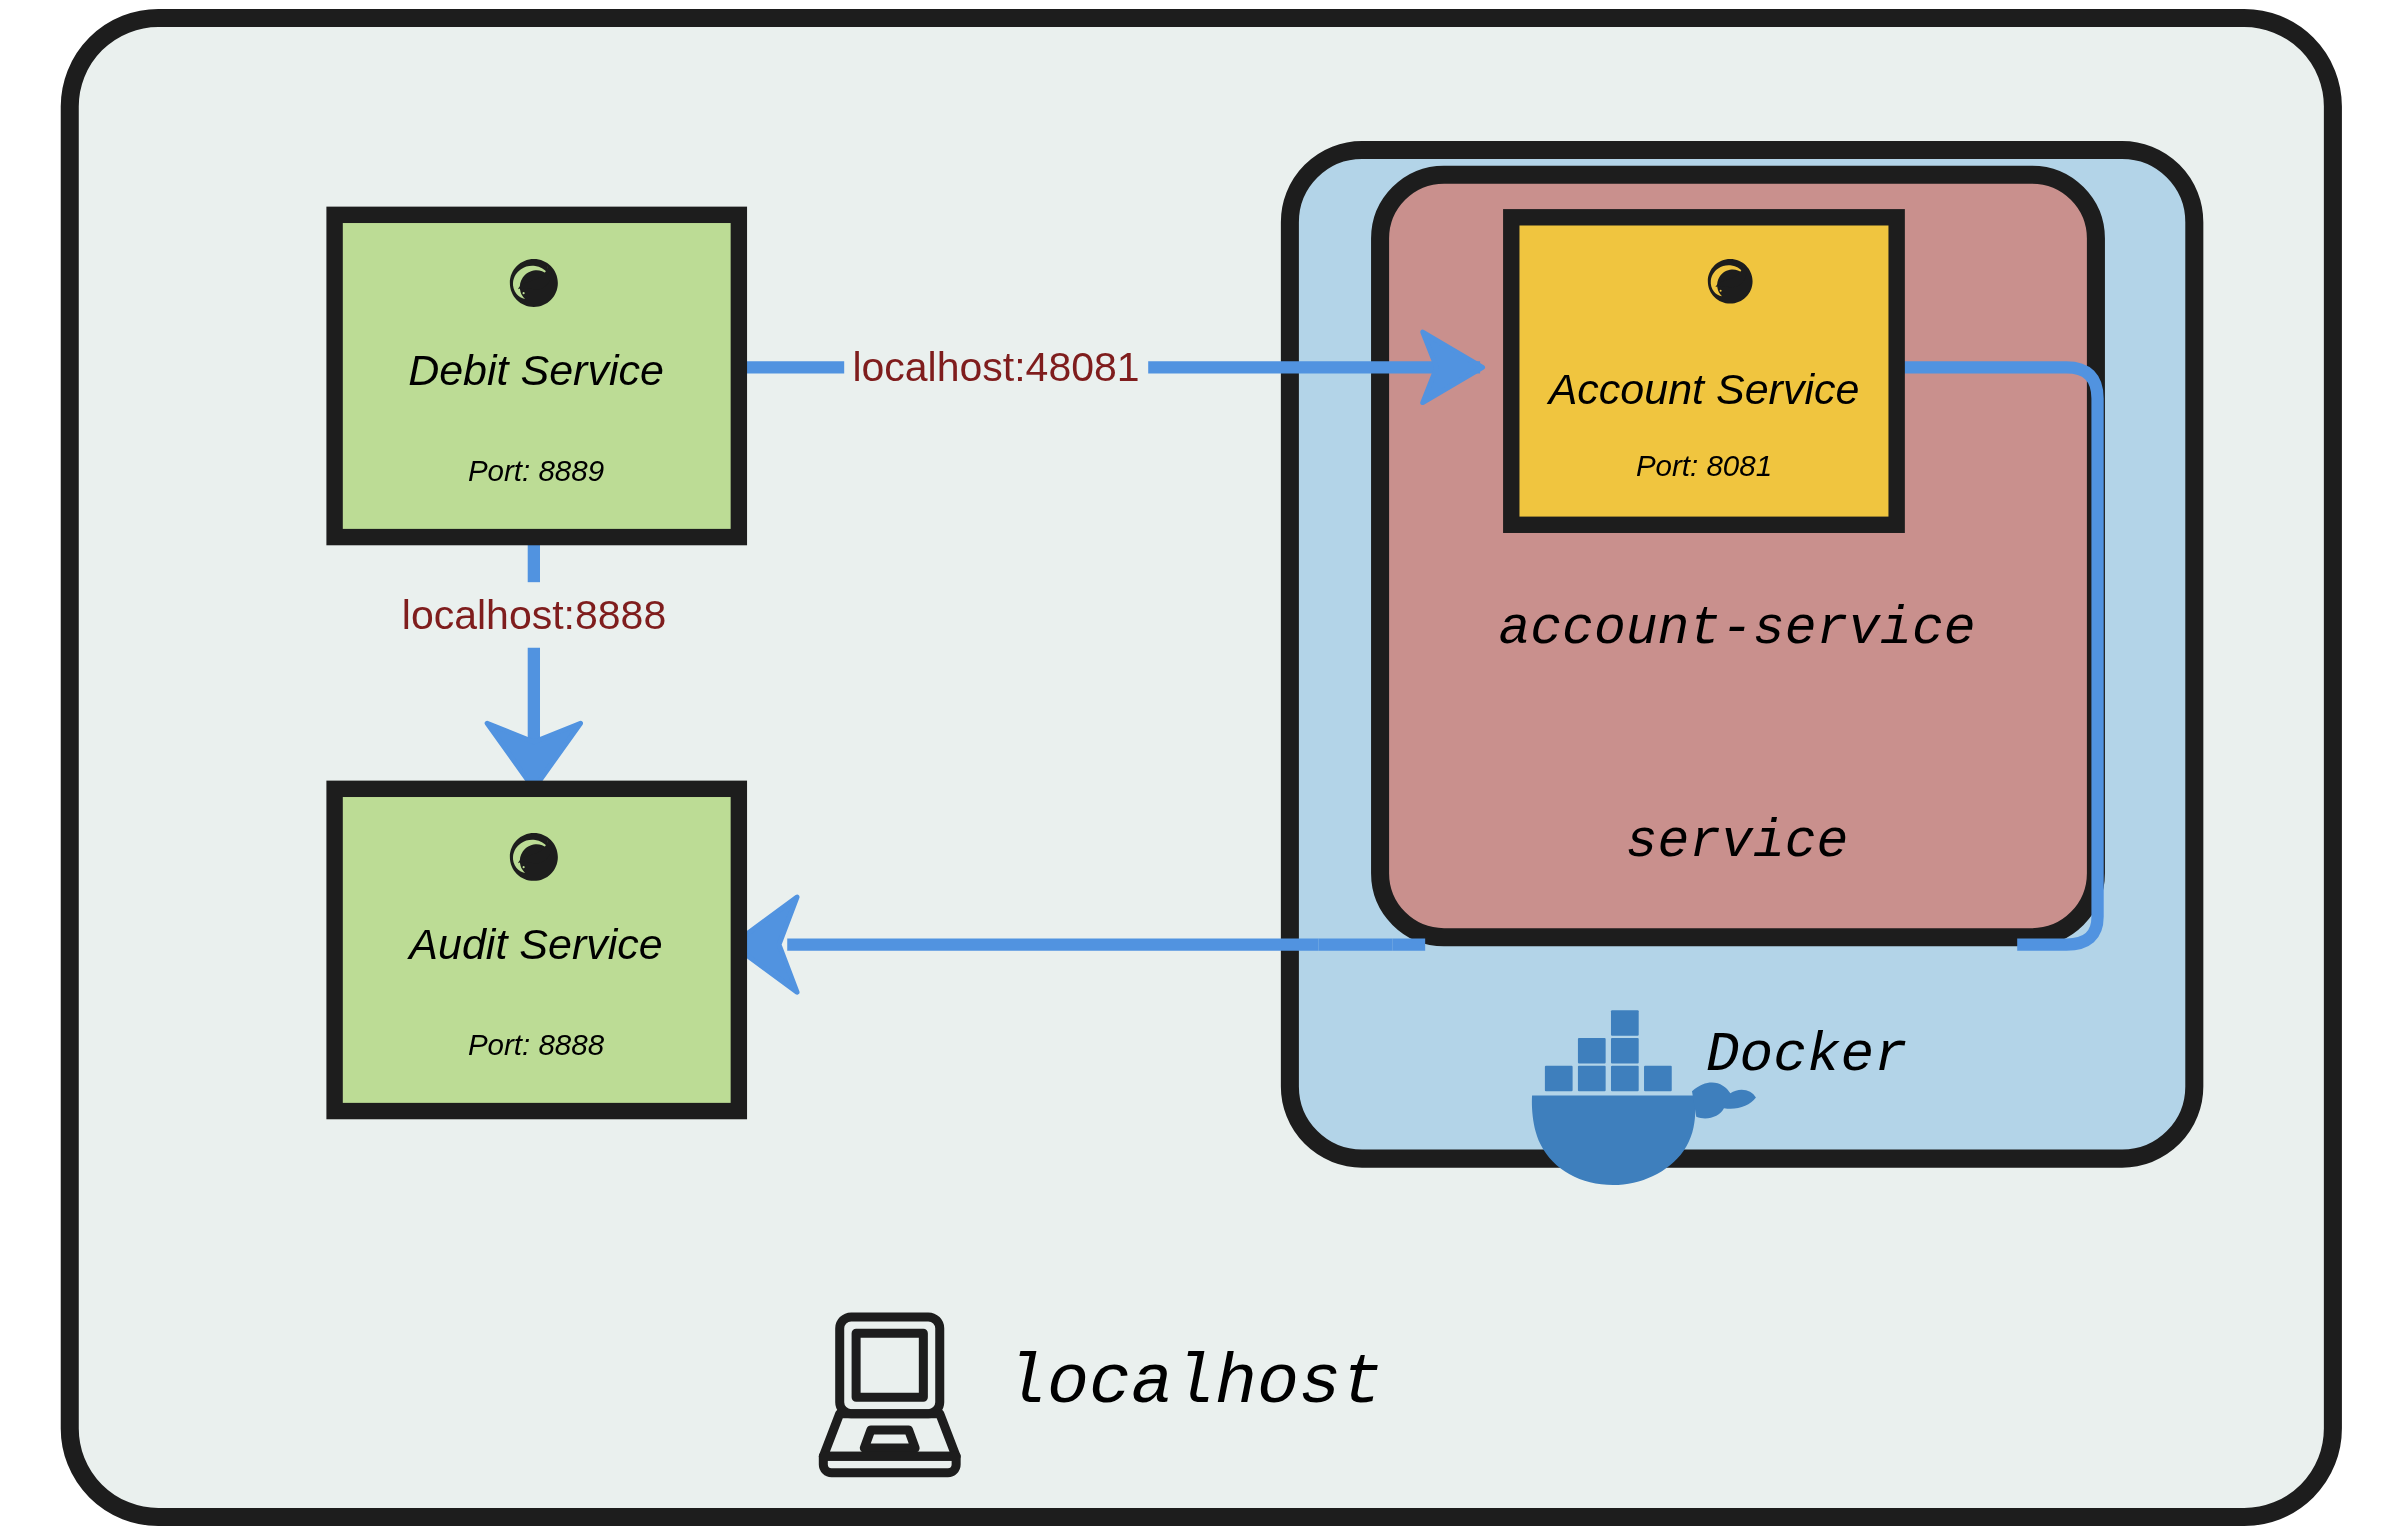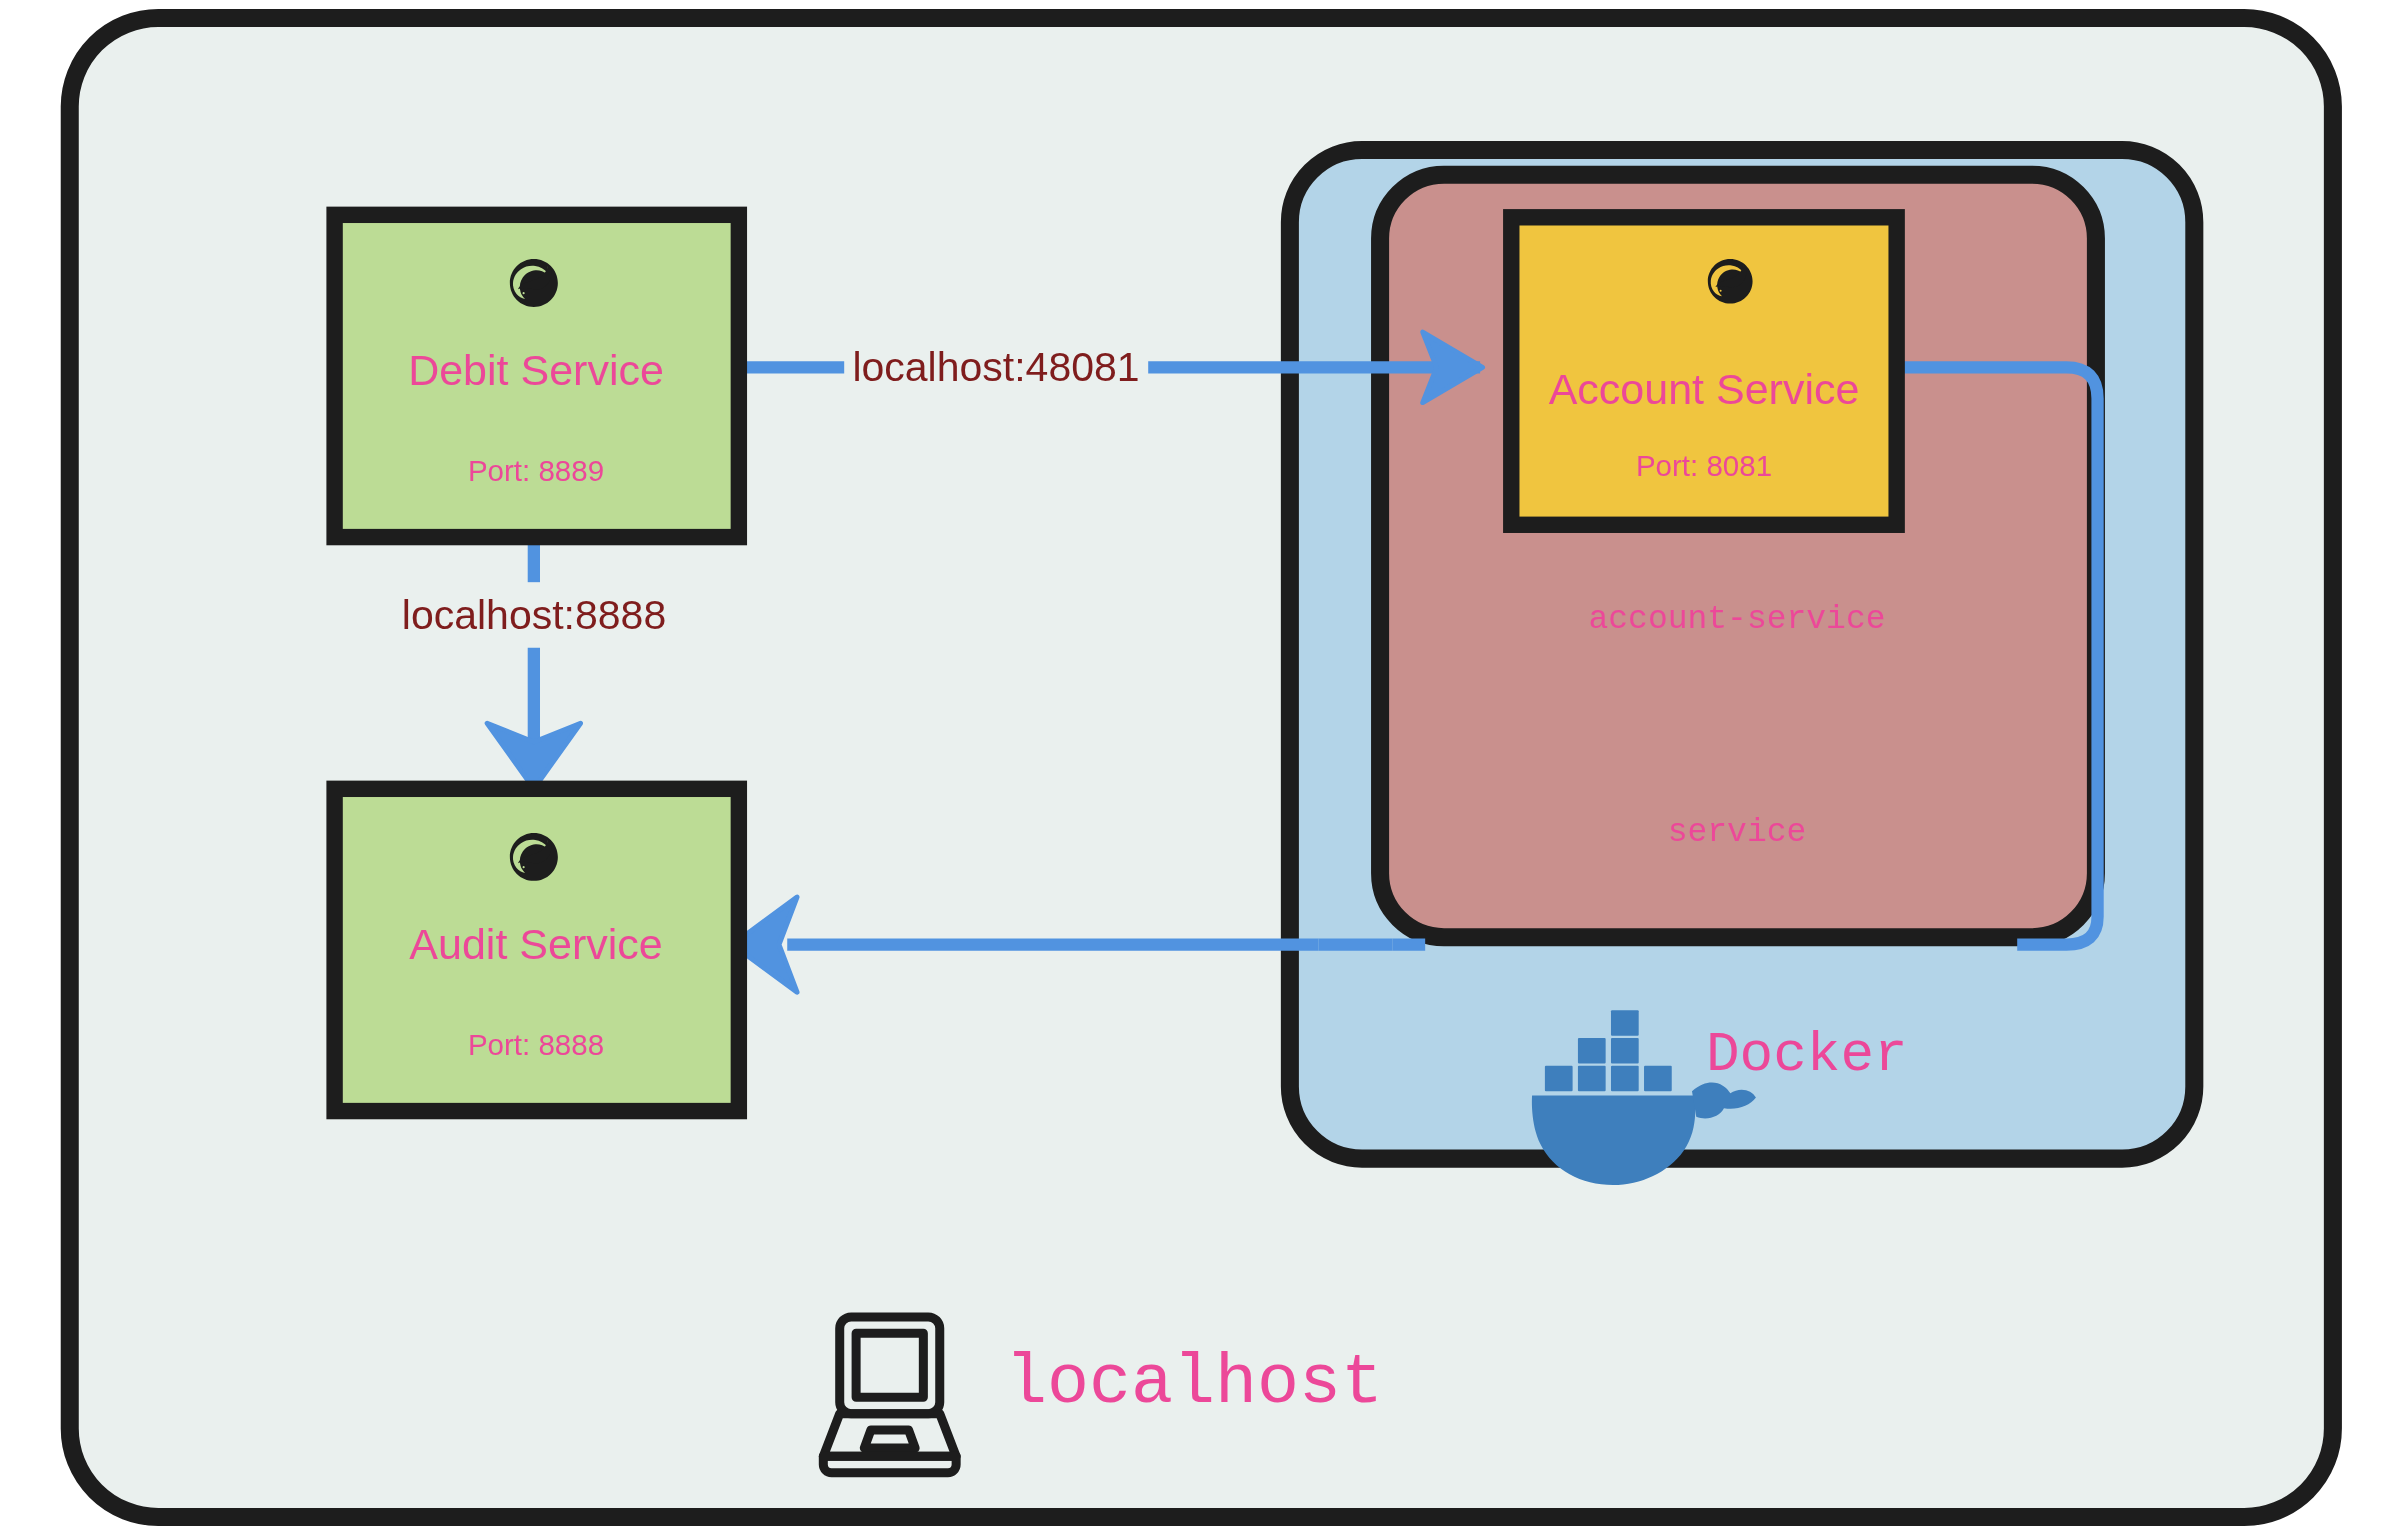--- a/index.html
+++ b/index.html
@@ -21,38 +21,39 @@
     height: 1535px;
   }
   svg.layer {
     position: absolute;
     left: 0; top: 0;
     width: 2401px;
     height: 1535px;
   }
   .txt {
     position: absolute;
-    color: #ec4899;
+    color: #000000;
     white-space: nowrap;
     line-height: 1;
+    font-style: italic;
   }
   .sans { font-family: "Liberation Sans", sans-serif; }
   .mono { font-family: "Liberation Mono", monospace; }
   .center-x { transform: translateX(-50%); }
   .node-title { font-size: 43px; }
   .node-port  { font-size: 29.5px; text-align: center; }
   .edge-label-bg {
     position: absolute;
     white-space: nowrap;
     font-size: 41px;
     color: #7f1d1d;
     line-height: 1;
     padding: 3.3px 8.2px;
   }
-  .container-label { font-size: 33px; letter-spacing: 0px; }
+  .container-label { font-size: 53px; letter-spacing: 0px; }
   .host-label { font-size: 70px; }
   .docker-label { font-size: 56px; }
 </style>
 </head>
 <body>
 
 <div id="diagram-root">
 
   <svg class="layer" viewBox="0 0 2928 1872">
 

